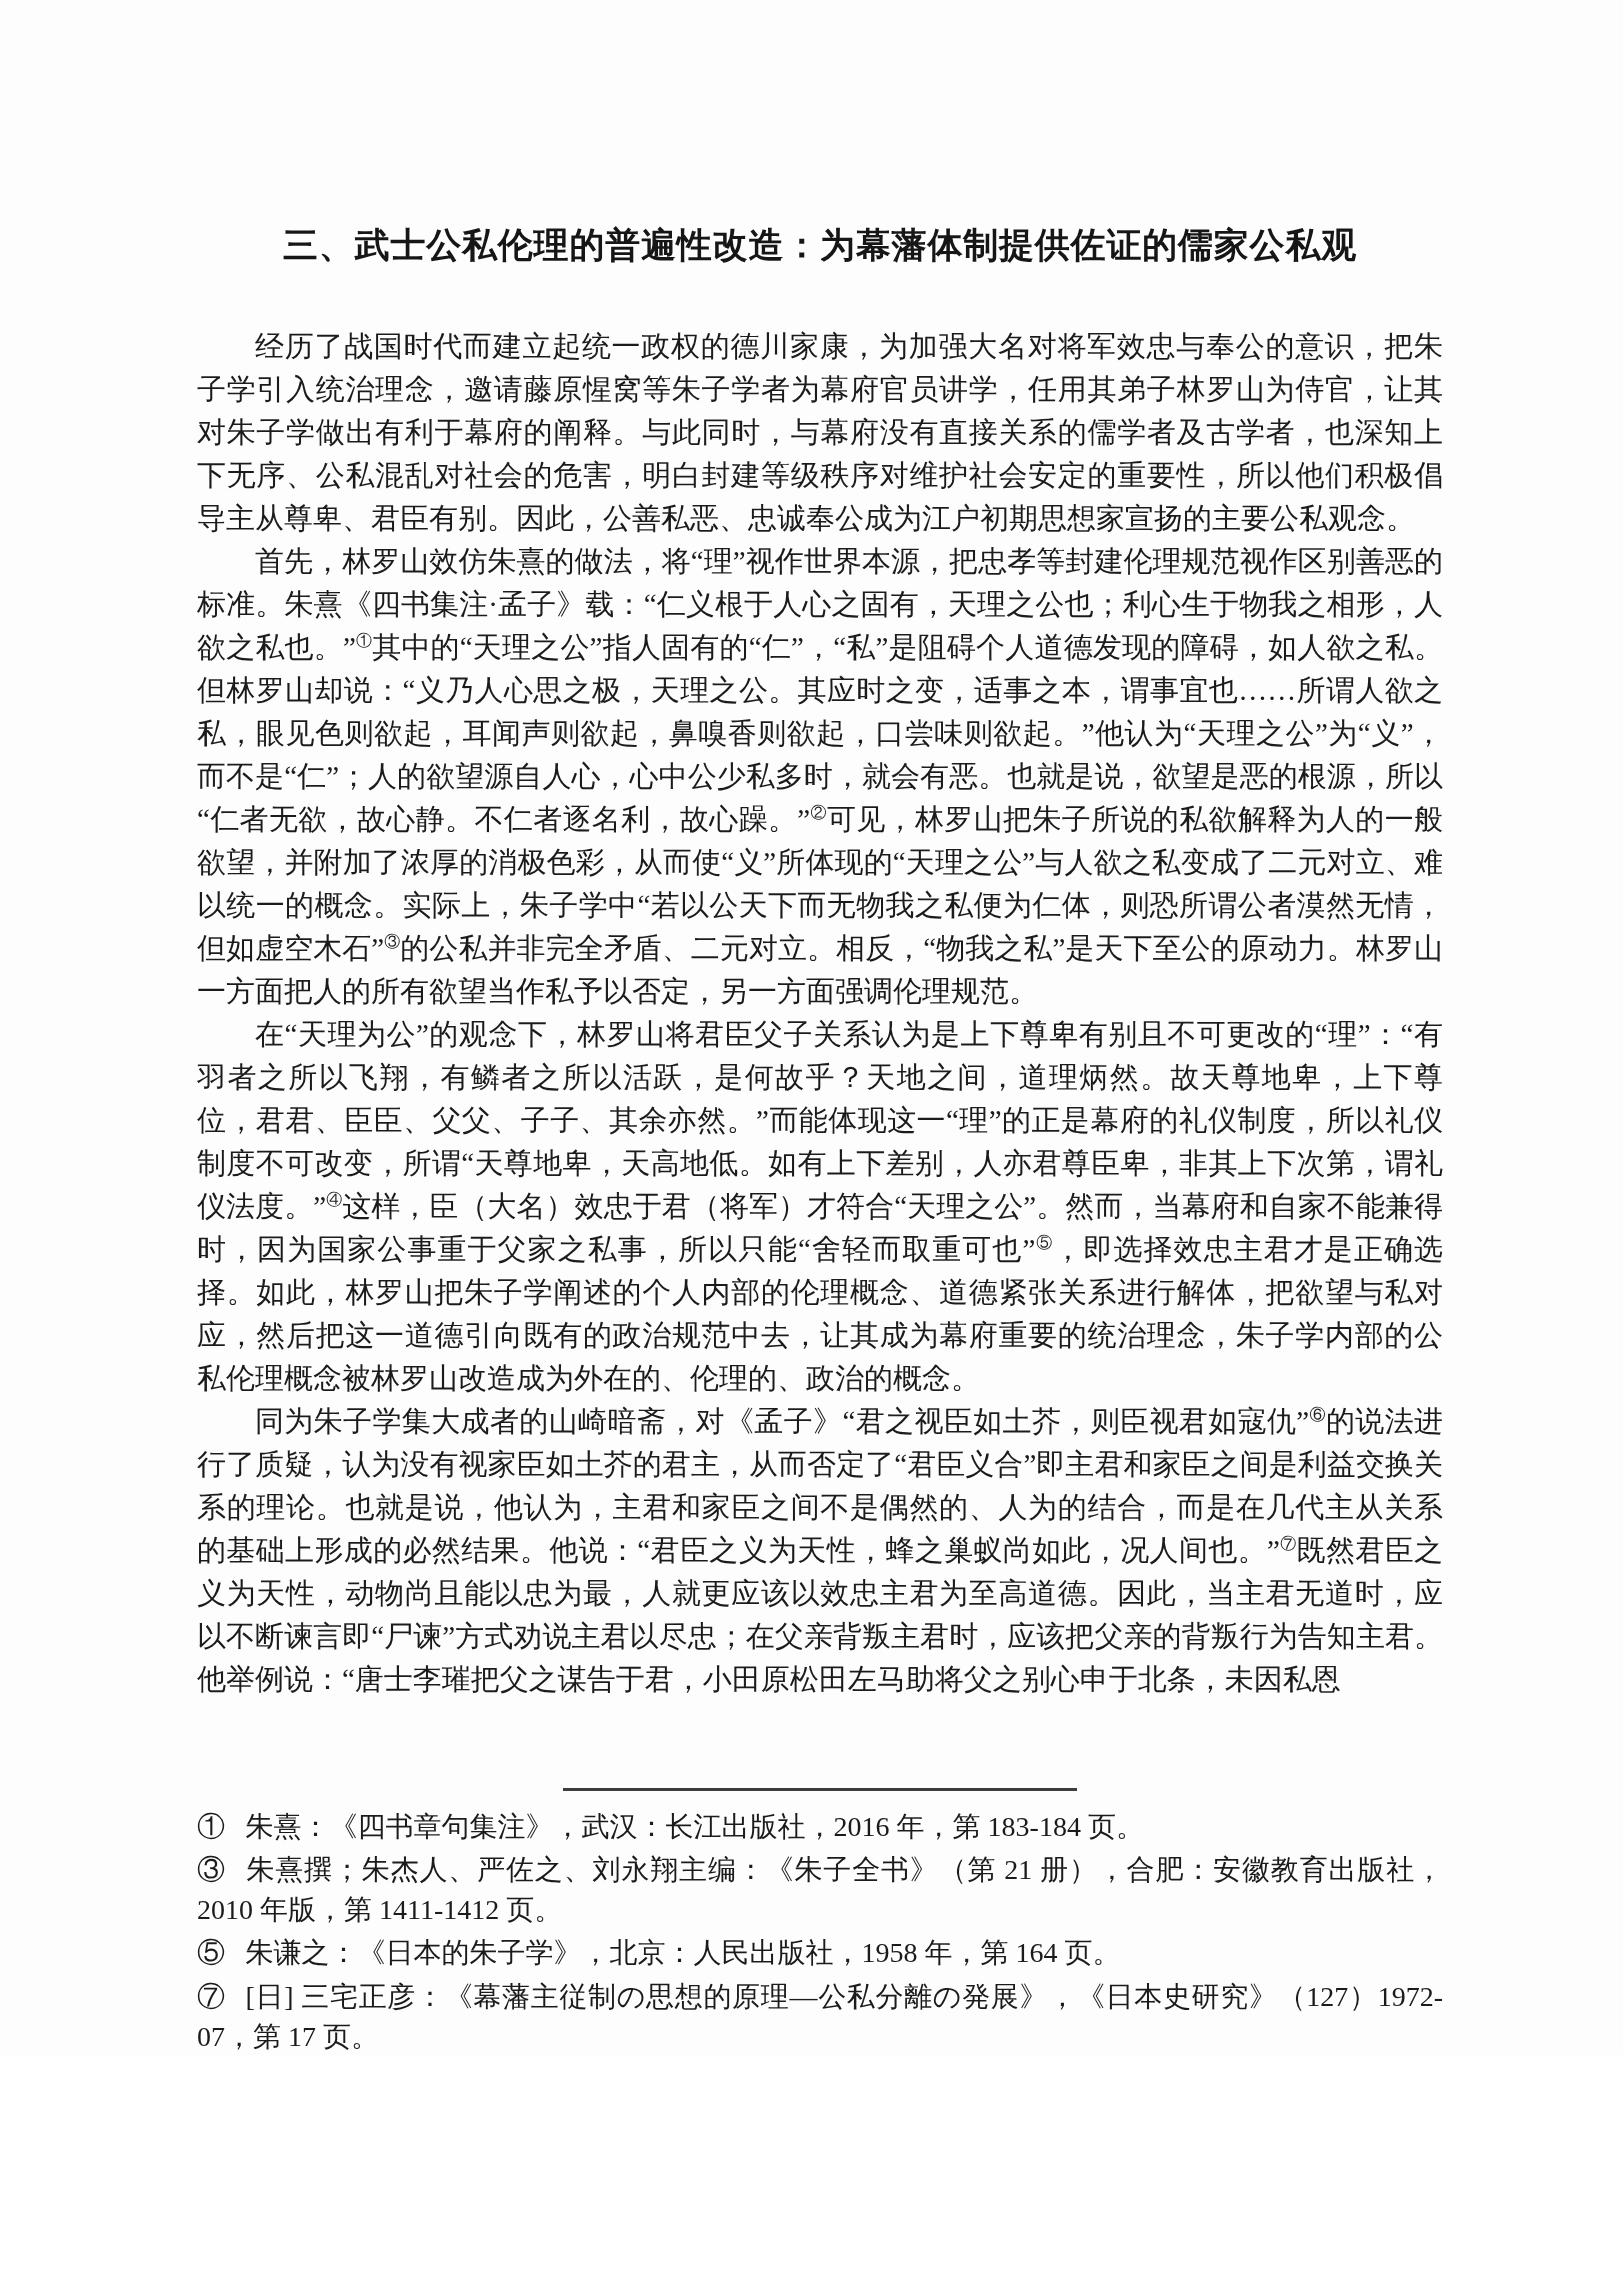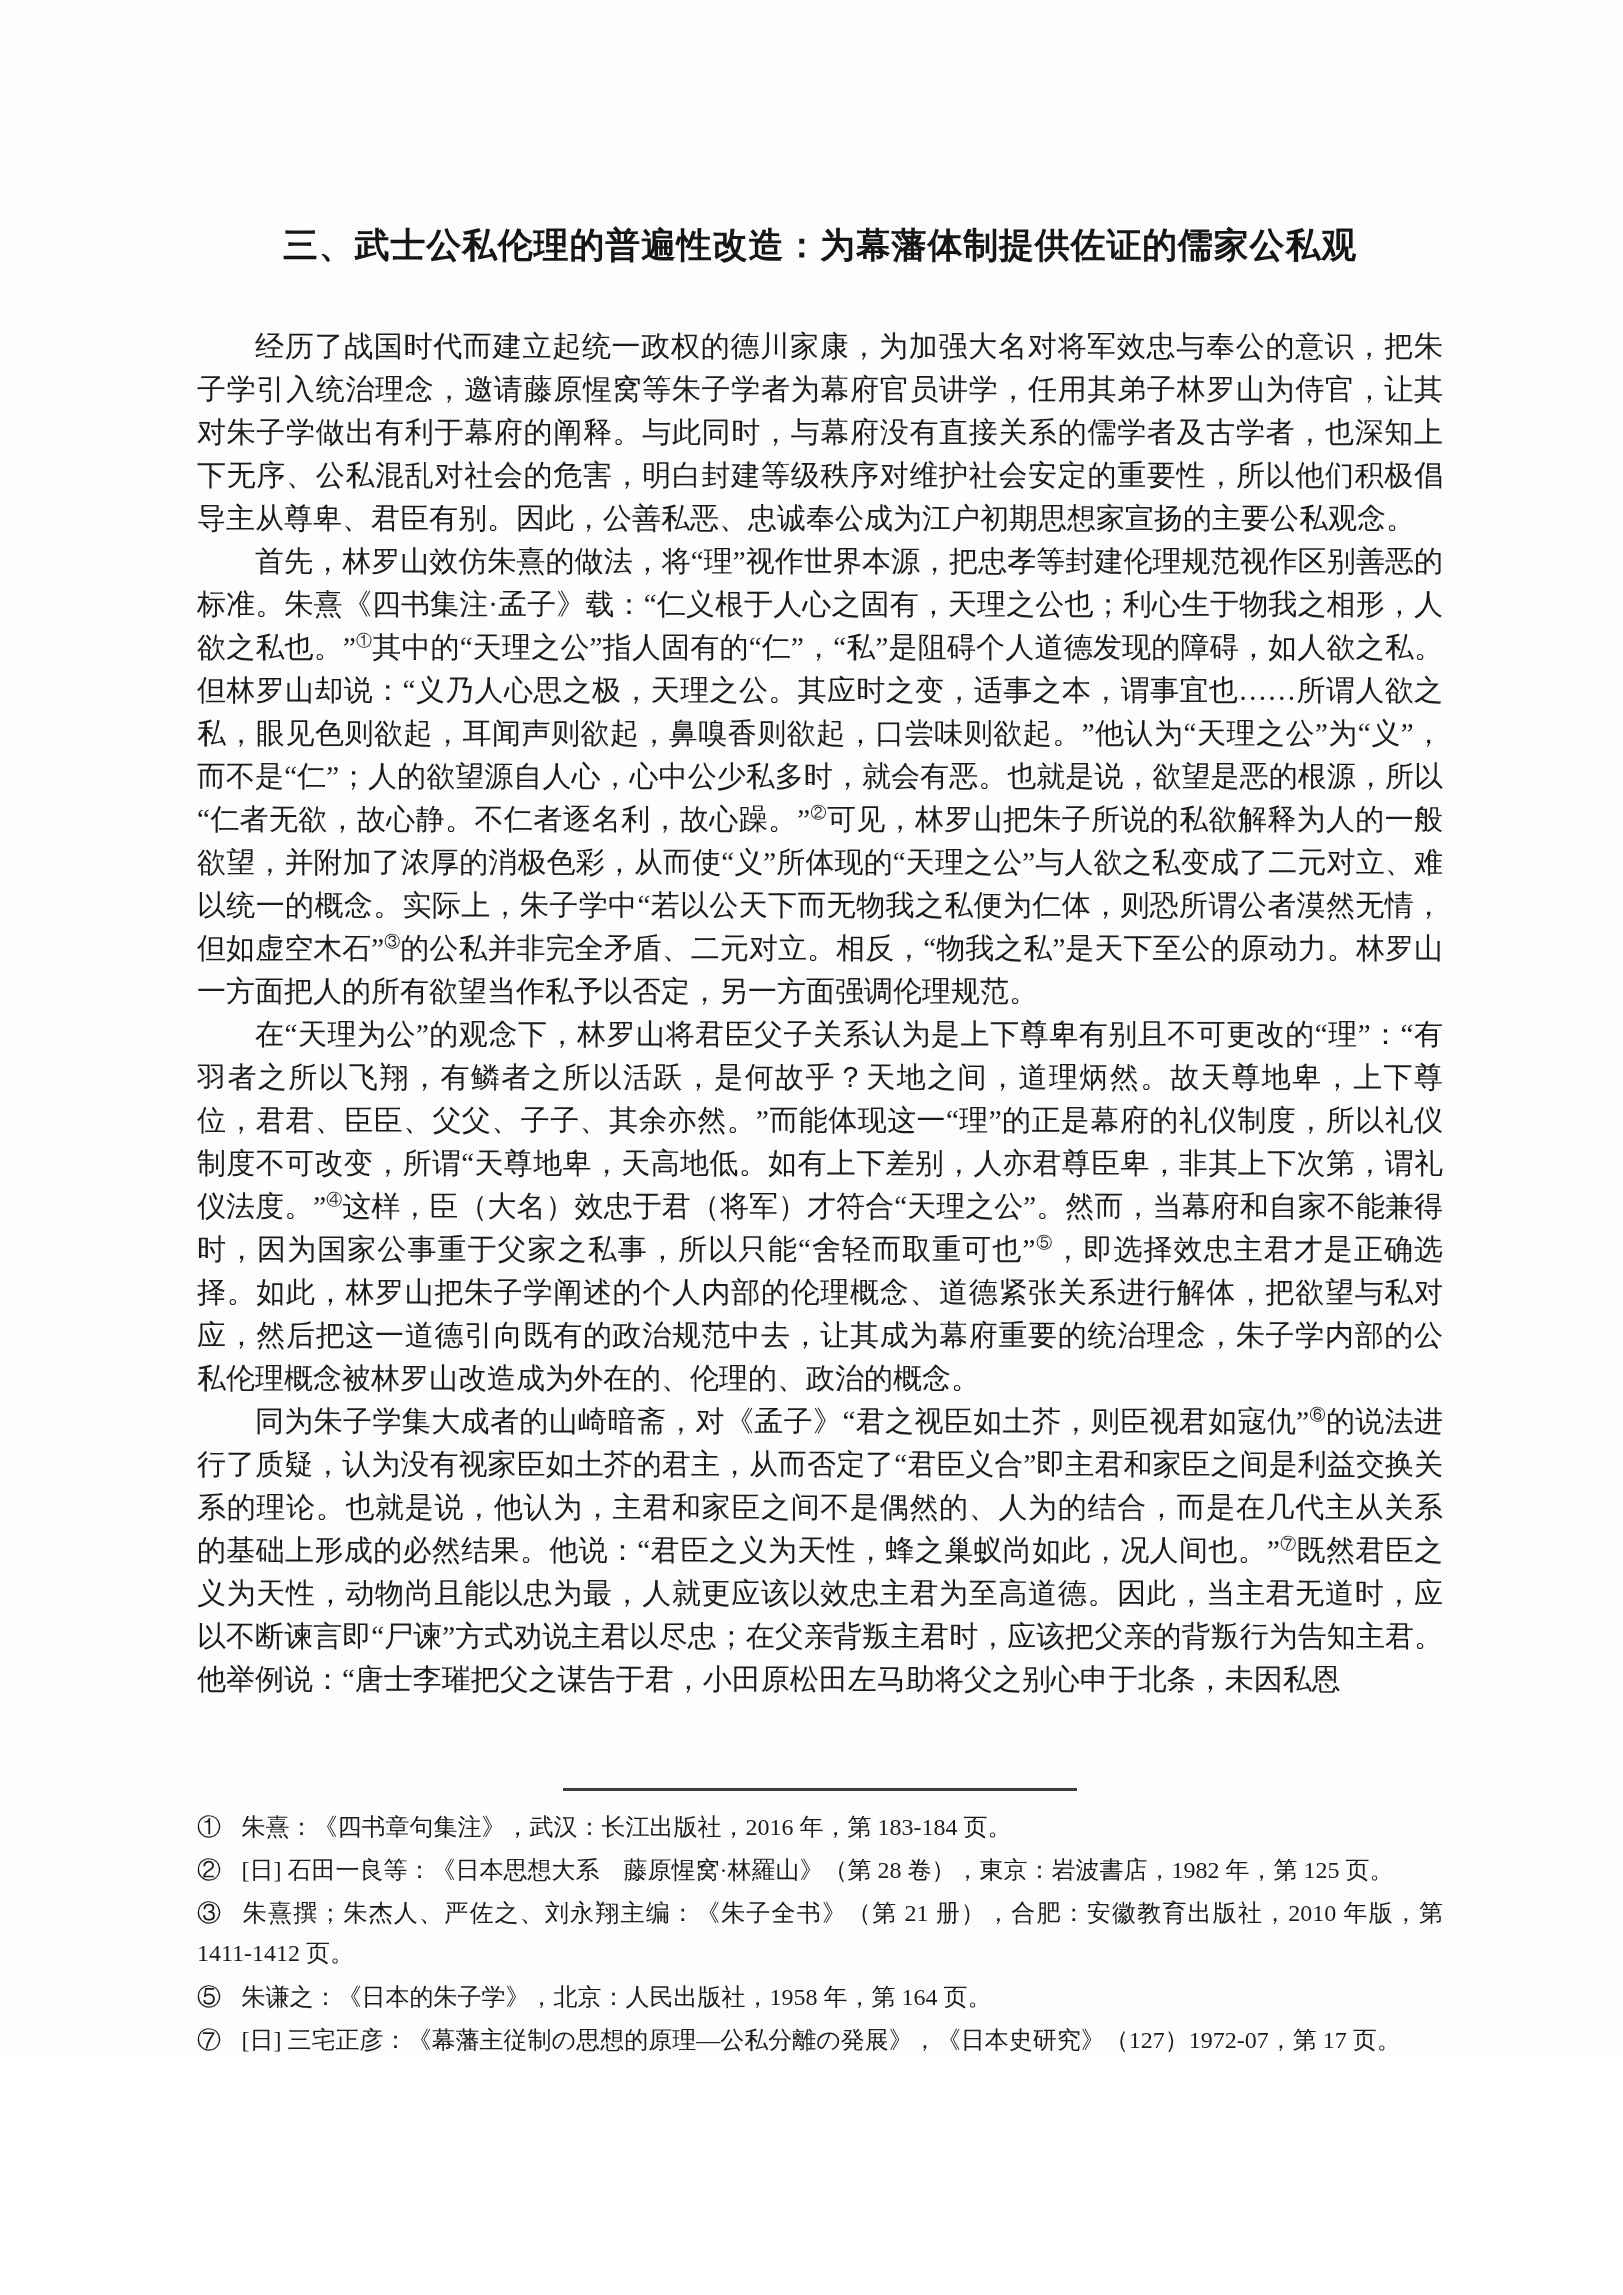--- a/index.html
+++ b/index.html
@@ -50,21 +50,21 @@
     letter-spacing: 0;
   }
   .footnote-rule {
     margin-top: 87px;
     width: 514px;
     border: 0;
     border-top: 3.2px solid #3c3c3c;
   }
   .footnotes {
     margin-top: 16px;
-    font-size: 24px;
+    font-size: 28px;
     line-height: 40px;
     text-align: justify;
   }
   .fn {
     margin: 0 0 3.2px 0;
   }
   .fn-marker {
     display: inline-block;
     margin-right: 20.6px;
   }
@@ -88,21 +88,20 @@
         <p>经历了战国时代而建立起统一政权的德川家康，为加强大名对将军效忠与奉公的意识，把朱子学引入统治理念，邀请藤原惺窝等朱子学者为幕府官员讲学，任用其弟子林罗山为侍官，让其对朱子学做出有利于幕府的阐释。与此同时，与幕府没有直接关系的儒学者及古学者，也深知上下无序、公私混乱对社会的危害，明白封建等级秩序对维护社会安定的重要性，所以他们积极倡导主从尊卑、君臣有别。因此，公善私恶、忠诚奉公成为江户初期思想家宣扬的主要公私观念。</p>
         <p>首先，林罗山效仿朱熹的做法，将“理”视作世界本源，把忠孝等封建伦理规范视作区别善恶的标准。朱熹《四书集注·孟子》载：“仁义根于人心之固有，天理之公也；利心生于物我之相形，人欲之私也。”<sup class="fnref">①</sup>其中的“天理之公”指人固有的“仁”，“私”是阻碍个人道德发现的障碍，如人欲之私。但林罗山却说：“义乃人心思之极，天理之公。其应时之变，适事之本，谓事宜也……所谓人欲之私，眼见色则欲起，耳闻声则欲起，鼻嗅香则欲起，口尝味则欲起。”他认为“天理之公”为“义”，而不是“仁”；人的欲望源自人心，心中公少私多时，就会有恶。也就是说，欲望是恶的根源，所以“仁者无欲，故心静。不仁者逐名利，故心躁。”<sup class="fnref">②</sup>可见，林罗山把朱子所说的私欲解释为人的一般欲望，并附加了浓厚的消极色彩，从而使“义”所体现的“天理之公”与人欲之私变成了二元对立、难以统一的概念。实际上，朱子学中“若以公天下而无物我之私便为仁体，则恐所谓公者漠然无情，但如虚空木石”<sup class="fnref">③</sup>的公私并非完全矛盾、二元对立。相反，“物我之私”是天下至公的原动力。林罗山一方面把人的所有欲望当作私予以否定，另一方面强调伦理规范。</p>
         <p>在“天理为公”的观念下，林罗山将君臣父子关系认为是上下尊卑有别且不可更改的“理”：“有羽者之所以飞翔，有鳞者之所以活跃，是何故乎？天地之间，道理炳然。故天尊地卑，上下尊位，君君、臣臣、父父、子子、其余亦然。”而能体现这一“理”的正是幕府的礼仪制度，所以礼仪制度不可改变，所谓“天尊地卑，天高地低。如有上下差别，人亦君尊臣卑，非其上下次第，谓礼仪法度。”<sup class="fnref">④</sup>这样，臣（大名）效忠于君（将军）才符合“天理之公”。然而，当幕府和自家不能兼得时，因为国家公事重于父家之私事，所以只能“舍轻而取重可也”<sup class="fnref">⑤</sup>，即选择效忠主君才是正确选择。如此，林罗山把朱子学阐述的个人内部的伦理概念、道德紧张关系进行解体，把欲望与私对应，然后把这一道德引向既有的政治规范中去，让其成为幕府重要的统治理念，朱子学内部的公私伦理概念被林罗山改造成为外在的、伦理的、政治的概念。</p>
         <p>同为朱子学集大成者的山崎暗斋，对《孟子》“君之视臣如土芥，则臣视君如寇仇”<sup class="fnref">⑥</sup>的说法进行了质疑，认为没有视家臣如土芥的君主，从而否定了“君臣义合”即主君和家臣之间是利益交换关系的理论。也就是说，他认为，主君和家臣之间不是偶然的、人为的结合，而是在几代主从关系的基础上形成的必然结果。他说：“君臣之义为天性，蜂之巢蚁尚如此，况人间也。”<sup class="fnref">⑦</sup>既然君臣之义为天性，动物尚且能以忠为最，人就更应该以效忠主君为至高道德。因此，当主君无道时，应以不断谏言即“尸谏”方式劝说主君以尽忠；在父亲背叛主君时，应该把父亲的背叛行为告知主君。他举例说：“唐士李璀把父之谋告于君，小田原松田左马助将父之别心申于北条，未因私恩</p>
       </div>
 
     <hr class="footnote-rule">
 
     <div class="footnotes">
         <div class="fn"><span class="fn-marker">①</span><span>朱熹：《四书章句集注》，武汉：长江出版社，2016 年，第 183-184 页。</span></div>
-        <div class="fn"><span class="fn-marker">②</span><span>[日] 石田一良等：《日本思想大系　藤原惺窝·林羅山》（第 28 卷），東京：岩波書店，1982 年，第 125 页。</span></div>
         <div class="fn"><span class="fn-marker">③</span><span>朱熹撰；朱杰人、严佐之、刘永翔主编：《朱子全书》（第 21 册），合肥：安徽教育出版社，2010 年版，第 1411-1412 页。</span></div>
         <div class="fn"><span class="fn-marker">⑤</span><span>朱谦之：《日本的朱子学》，北京：人民出版社，1958 年，第 164 页。</span></div>
         <div class="fn"><span class="fn-marker">⑦</span><span>[日] 三宅正彦：《幕藩主従制の思想的原理—公私分離の発展》，《日本史研究》（127）1972-07，第 17 页。</span></div>
       </div>
   </div>
 
   <div class="page-number">•22•</div>
 </div>
 
 

